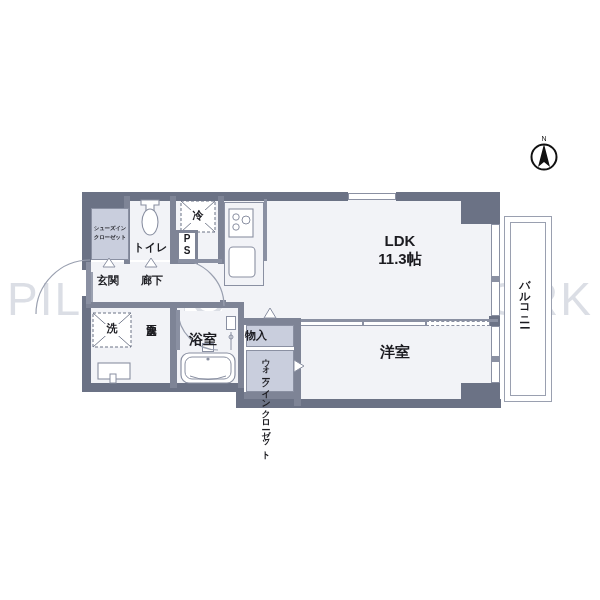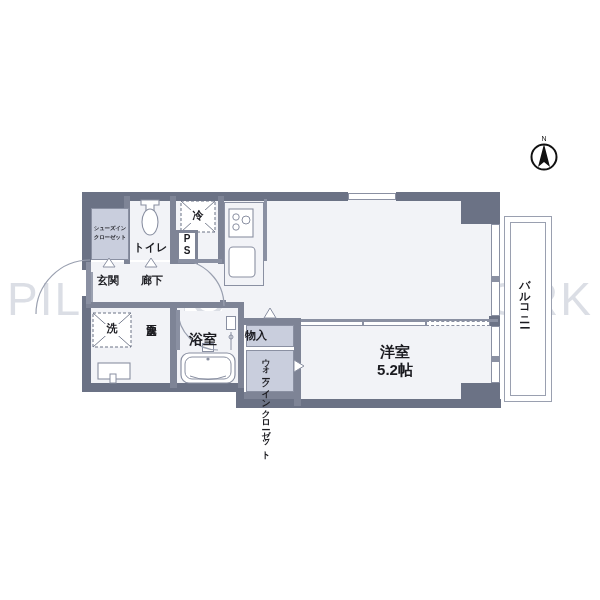--- a/index.html
+++ b/index.html
@@ -271,23 +271,24 @@
       <path d="M8 0 L14 10 L2 10 Z" fill="#fff" stroke="#8a90a2" stroke-width="1"></path>
     </svg>
   </div>
 
   <div class="abs" style="left:294px;top:358px;width:11px;height:16px;">
     <svg width="11" height="16" viewBox="0 0 11 16">
       <path d="M10 8 L0 14 L0 2 Z" fill="#fff" stroke="#8a90a2" stroke-width="1"></path>
     </svg>
   </div>
 
+  <div class="lbl roomname" style="left:340px;top:233px;width:120px;">LDK</div>
+  <div class="lbl roomsize" style="left:340px;top:251px;width:120px;">11.3帖</div>
 
   <div class="lbl roomname" style="left:335px;top:344px;width:120px;font-family:Liberation Serif, serif;">洋室</div>
-  <div class="lbl roomsize" style="left:335px;top:362px;width:120px;">5.2帖</div>
 
   <div class="lbl small" style="left:88px;top:275px;width:40px;">玄関</div>
   <div class="lbl small" style="left:131px;top:275px;width:42px;">廊下</div>
 
   <div class="vlbl small" style="left:140px;top:317px;width:16px;font-size:10px;">洗面室</div>
 
   <div class="lbl small" style="left:183px;top:332px;width:40px;font-size:14px;">浴室</div>
 
 </div>
 

